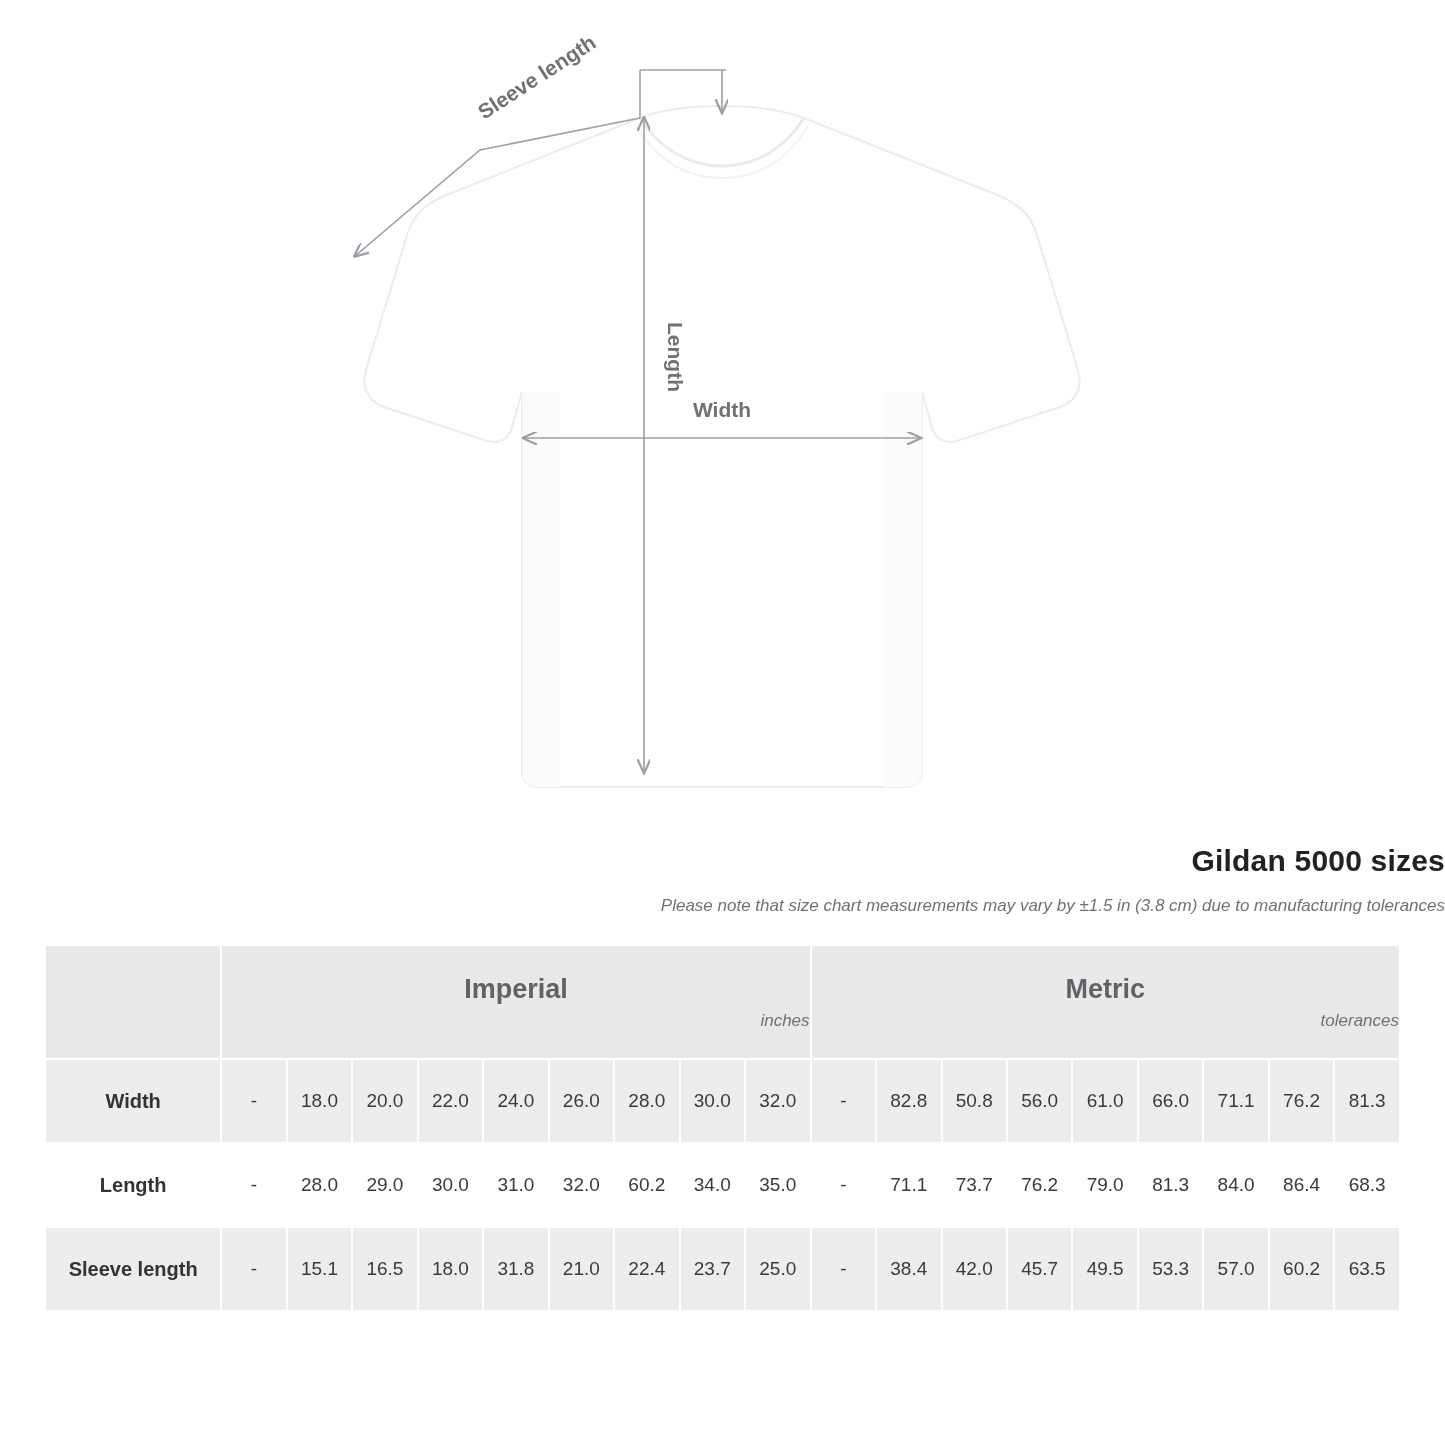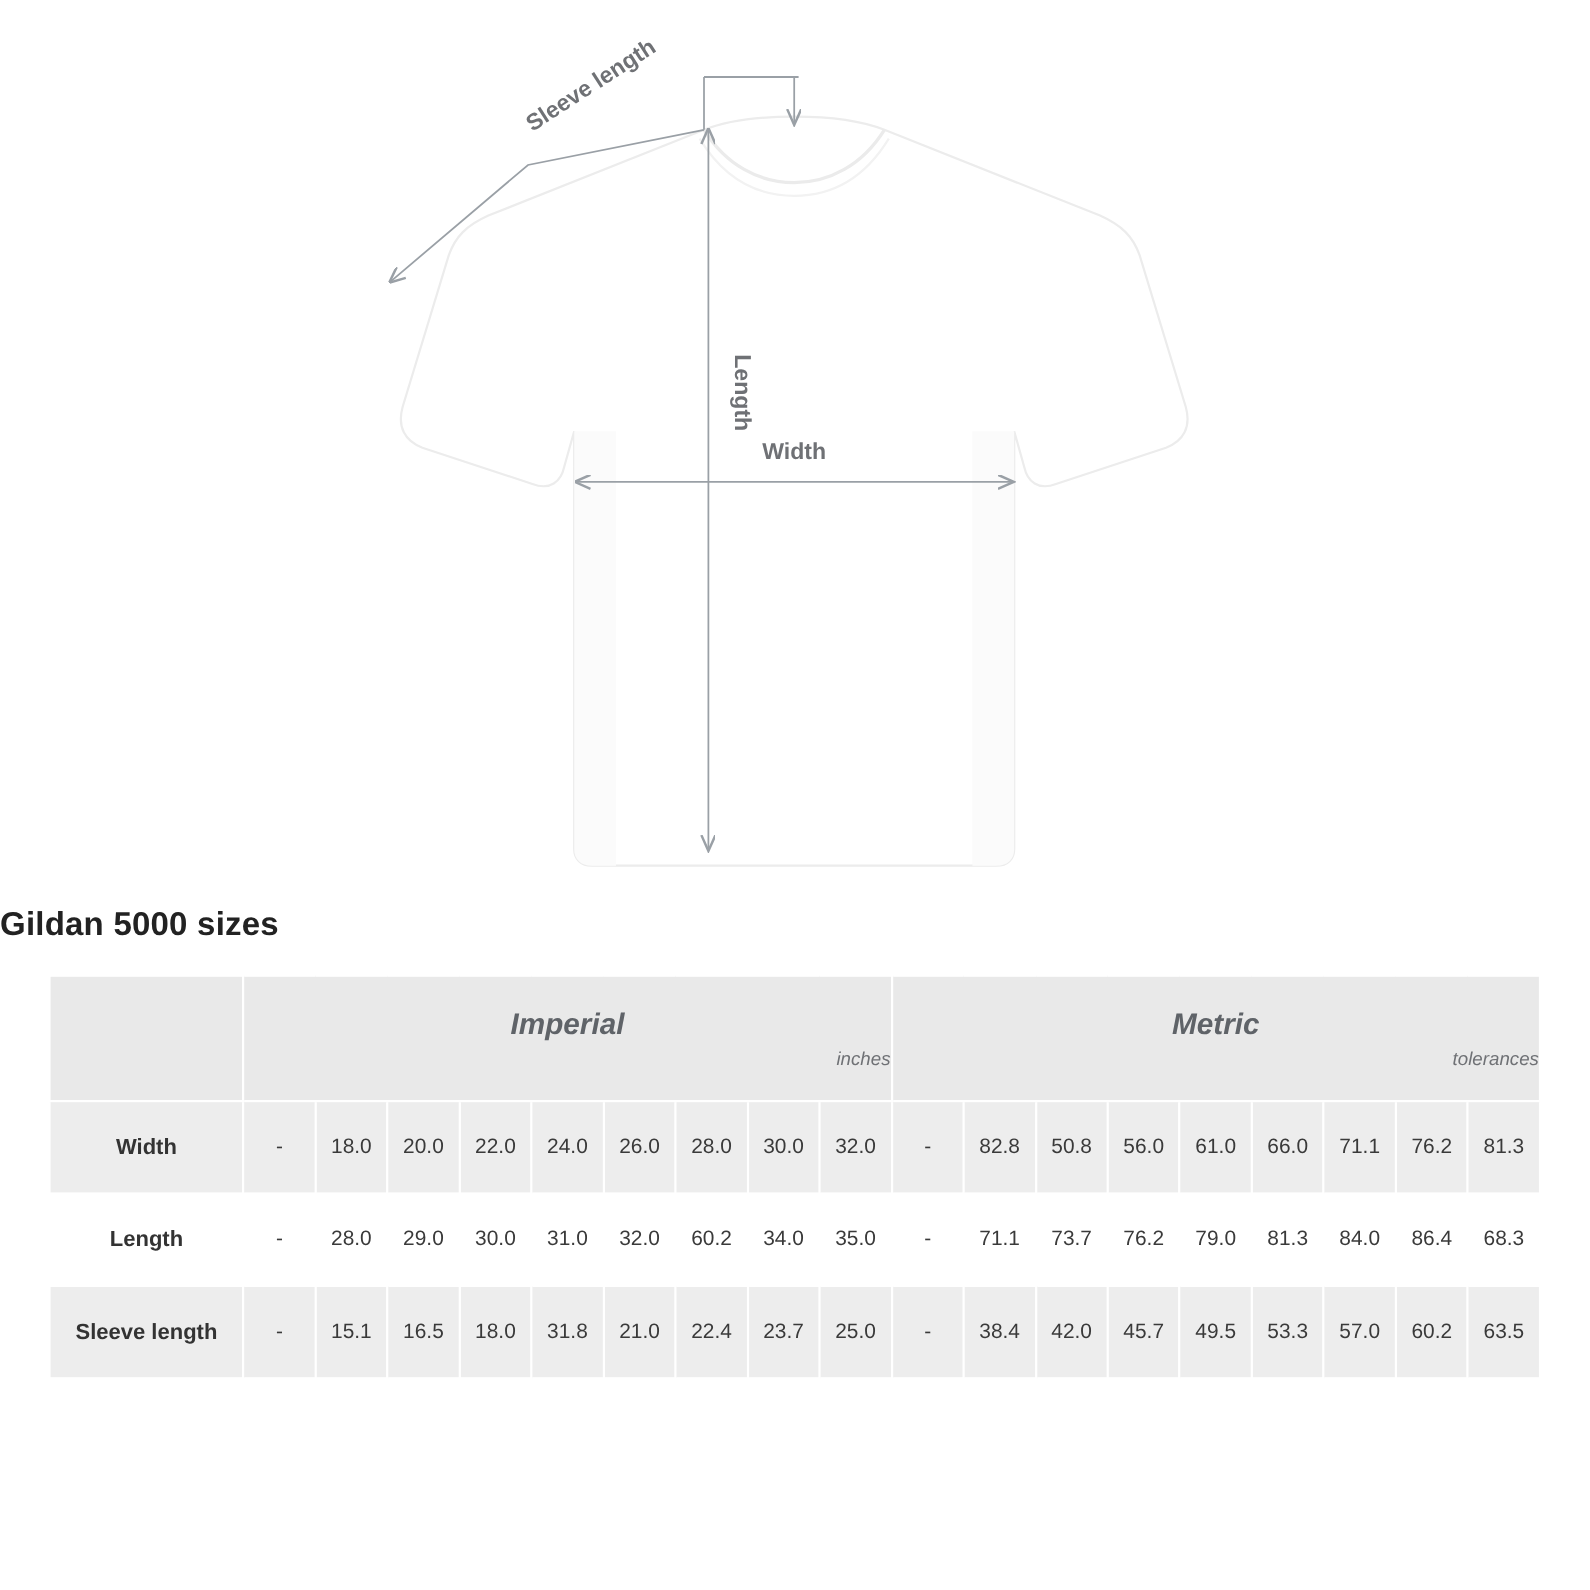--- a/index.html
+++ b/index.html
@@ -27,22 +27,22 @@
     position: relative;
     width: 1445px;
     height: 820px;
   }
   .illustration svg {
     display: block;
   }
 
   
   .title-block {
-    text-align: left;
-    margin-top: 4px;
+    text-align: right;
+    margin-top: 24px;
   }
   .chart-title {
     font-size: 30px;
     font-weight: bold;
     color: #222222;
     letter-spacing: 0.2px;
   }
   .chart-note {
     font-size: 17px;
     font-style: italic;
@@ -69,21 +69,20 @@
     padding: 0;
   }
 
   .unit-header td {
     background: #e9e9e9;
     height: 112px;
     vertical-align: middle;
   }
   .unit-name {
     font-size: 27px;
-    font-style: italic;
     font-weight: bold;
     color: #5f6368;
     line-height: 1.2;
   }
   .unit-sub {
     font-size: 17px;
     font-style: italic;
     color: #6f7175;
     margin-top: 6px;
     text-align: right;
@@ -187,20 +186,21 @@
       <g font-family="Liberation Sans, sans-serif" font-weight="bold" fill="#6f7175">
         <text x="484" y="120" font-size="21" transform="rotate(-33 484 120)" id="lbl-sleeve">Sleeve length</text>
         <text x="644" y="346" font-size="21" transform="rotate(90 668 346)" text-anchor="start" id="lbl-length">Length</text>
         <text x="722" y="417" font-size="21" text-anchor="middle" id="lbl-width">Width</text>
       </g>
     </svg>
   </div>
 
   <div class="title-block">
     <div class="chart-title">Gildan 5000 sizes</div>
+    <div class="chart-note">Please note that size chart measurements may vary by ±1.5 in (3.8 cm) due to manufacturing tolerances</div>
   </div>
 
   <div class="table-wrap">
     <table class="size-table">
       <colgroup>
         <col class="col-label">
         <col class="col-data">
           <col class="col-data">
           <col class="col-data">
           <col class="col-data">

